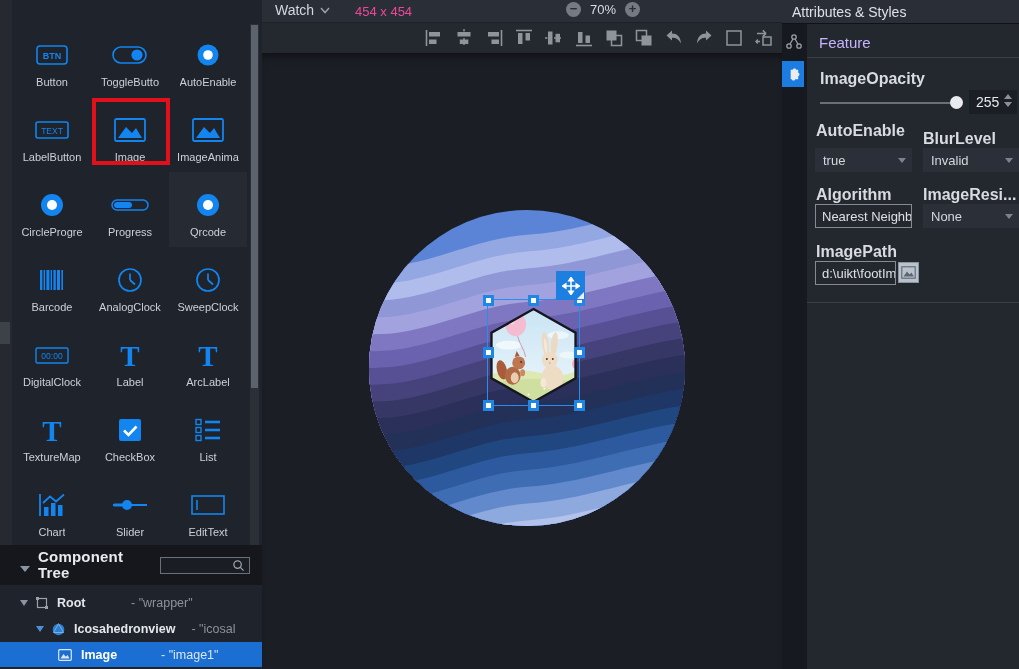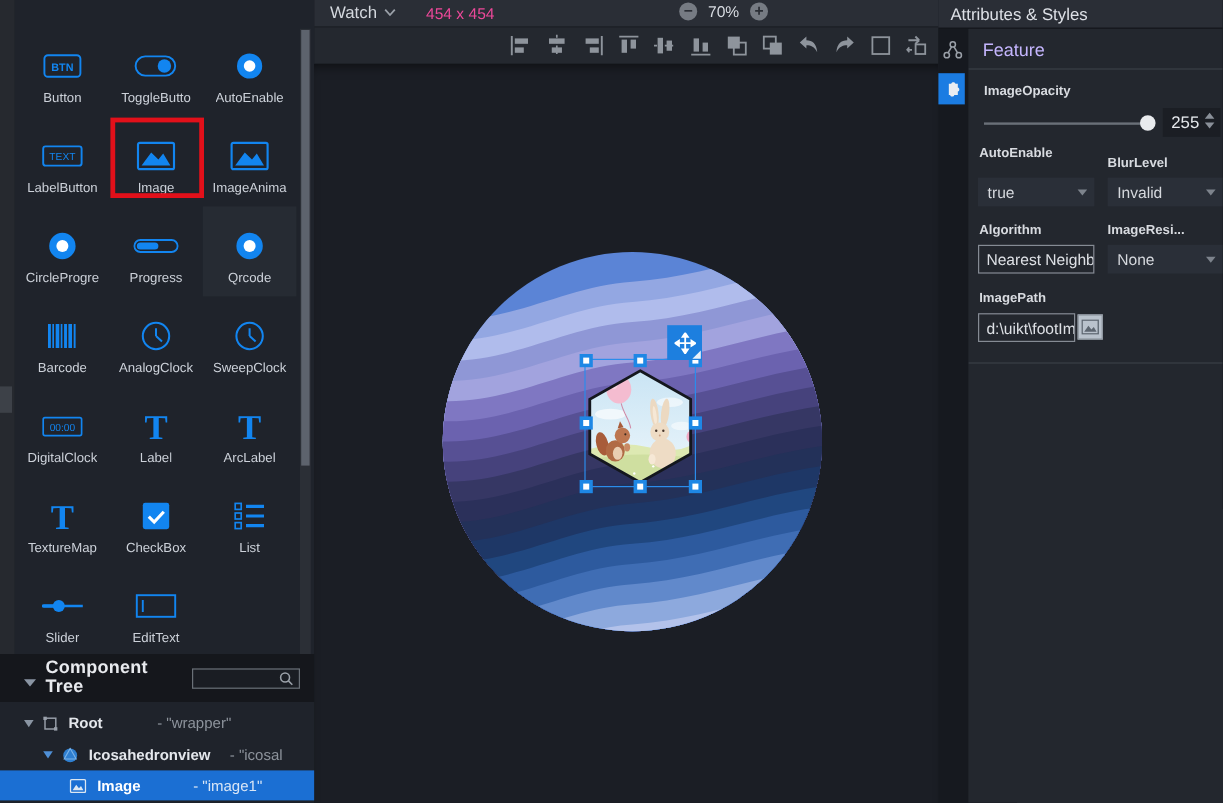--- a/index.html
+++ b/index.html
@@ -81,21 +81,21 @@
     color:#dde0e6; font-size:14px; display:flex; align-items:center; padding-left:10px;
     border-bottom:1px solid #101217; }
   .icon-strip { position:absolute; left:782px; top:24px; width:25px; height:645px; background:#16191f; }
   .strip-ico { position:absolute; left:3px; top:9px; }
   .strip-sel { position:absolute; left:0; top:37px; width:22px; height:26px; background:#1b7ce2;
     display:flex; align-items:center; justify-content:center; }
   .right-main { position:absolute; left:807px; top:24px; width:212px; height:645px; background:#23272e;
     overflow:hidden; }
   .sec-title { position:absolute; left:12px; top:10px; font-size:15px; color:#c4b5fd; }
   .hr { position:absolute; left:0; width:212px; height:1px; background:#3a3f47; }
-  .flabel { position:absolute; font-size:11px; font-weight:bold; color:#d8dbe0; white-space:nowrap; }
+  .flabel { position:absolute; font-size:16px; font-weight:bold; color:#d8dbe0; white-space:nowrap; }
   .slider-track { position:absolute; left:13px; top:78px; width:137px; height:2px; background:#6a7078; }
   .slider-handle { position:absolute; left:143px; top:72px; width:13px; height:13px; border-radius:50%;
     background:#e9ebee; }
   .numbox { position:absolute; left:162px; top:66px; width:48px; height:24px; background:#1b1e24;
     color:#e6e9ed; font-size:14px; display:flex; align-items:center; padding-left:7px; }
   .spinners { position:absolute; right:5px; top:4px; display:flex; flex-direction:column; gap:3px; }
   .sp-up { width:0; height:0; border-left:4px solid transparent; border-right:4px solid transparent;
     border-bottom:5px solid #8a9099; }
   .sp-dn { width:0; height:0; border-left:4px solid transparent; border-right:4px solid transparent;
     border-top:5px solid #8a9099; }
@@ -286,20 +286,34 @@
                 </g>
       <g stroke-width="2.6">
                   <line x1="18" y1="8" x2="33" y2="8"></line>
                   <line x1="18" y1="16" x2="33" y2="16"></line>
                   <line x1="18" y1="24" x2="33" y2="24"></line>
                 </g>
               </g>
             </svg>
           </span>
     <span class="tlabel">List</span>
+        </div>
+        <div class="tile">
+          <span class="ticon">
+            <svg width="42" height="32" viewBox="0 0 42 32">
+              <path d="M9 5 V27" stroke="#1285f0" stroke-width="1.8" fill="none"></path>
+      <g fill="#1285f0">
+                <rect x="13" y="18" width="4.5" height="9"></rect>
+                <rect x="20" y="14" width="4.5" height="13"></rect>
+                <rect x="27" y="16" width="4.5" height="11"></rect>
+              </g>
+      <path d="M12 14 L19 7.5 L25 12.5 L33 5.5" fill="none" stroke="#1285f0" stroke-width="1.8"></path>
+            </svg>
+          </span>
+    <span class="tlabel">Chart</span>
         </div>
         <div class="tile">
           <span class="ticon">
             <svg width="42" height="32" viewBox="0 0 42 32">
               <line x1="4" y1="16" x2="38" y2="16" stroke="#1285f0" stroke-width="2"></line>
       <rect x="4" y="14.5" width="13" height="3" rx="1.5" fill="#1285f0"></rect>
               <circle cx="18" cy="16" r="5" fill="#1285f0"></circle>
             </svg>
           </span>
     <span class="tlabel">Slider</span>

